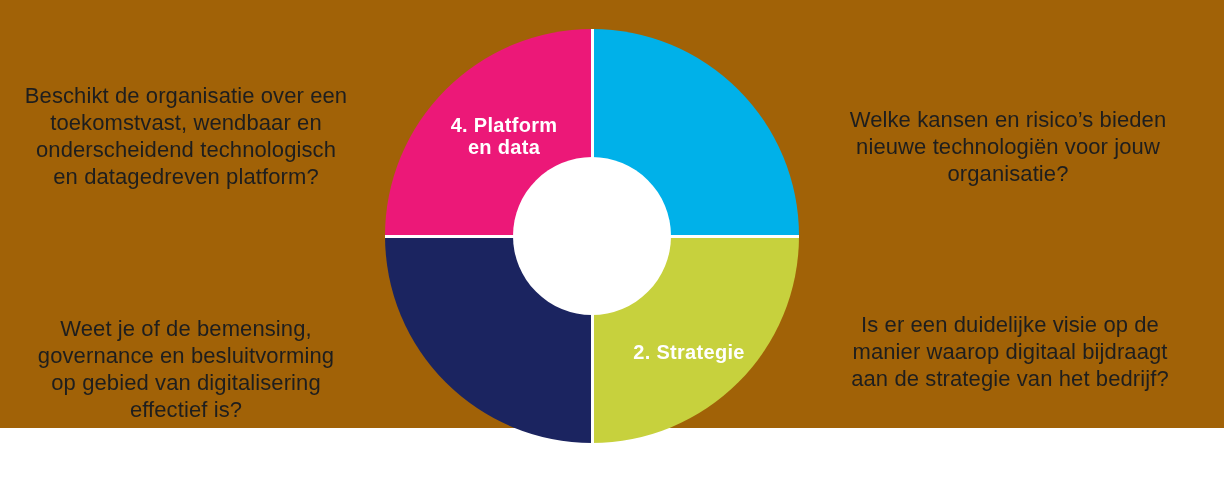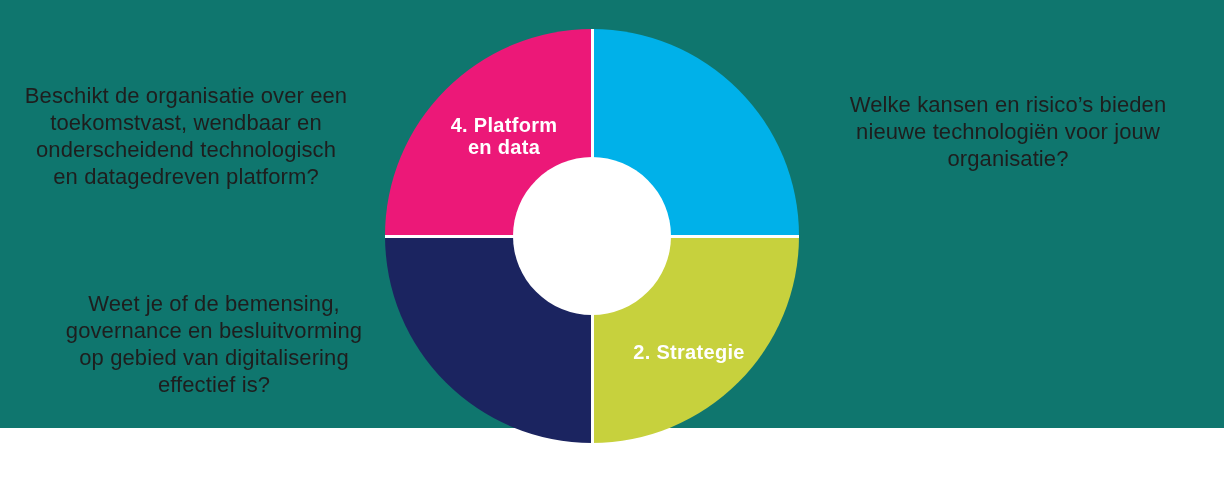--- a/index.html
+++ b/index.html
@@ -7,39 +7,39 @@
   body {
     font-family: "Liberation Sans", "DejaVu Sans", sans-serif;
     width: 1224px;
     height: 479px;
     overflow: hidden;
   }
   .stage {
     position: relative;
     width: 1224px;
     height: 428px;
-    background: #0f766e;
+    background: #a16207;
   }
 
   
   .question {
     position: absolute;
     transform: translateX(-50%);
     width: max-content;
     max-width: 395px;
     text-align: center;
     white-space: pre-line;
     font-size: 22px;
     line-height: 27px;
     color: #1e1e1e;
     letter-spacing: 0.1px;
   }
   .q-tl { left: 186px; top: 82px; }
-  .q-tr { left: 1008px; top: 91px; }
-  .q-bl { left: 186px; top: 290px; margin-left: 28px; }
+  .q-tr { left: 1008px; top: 106px; }
+  .q-bl { left: 186px; top: 315px; }
   .q-br { left: 1010px; top: 311px; }
 
   
   .donut {
     position: absolute;
     left: 385px;
     top: 29px;
     width: 414px;
     height: 414px;
   }
@@ -105,20 +105,23 @@
 
   <div class="question q-tr">Welke kansen en risico’s bieden
 nieuwe technologiën voor jouw
 organisatie?</div>
 
   <div class="question q-bl">Weet je of de bemensing,
 governance en besluitvorming
 op gebied van digitalisering
 effectief is?</div>
 
+  <div class="question q-br">Is er een duidelijke visie op de
+manier waarop digitaal bijdraagt
+aan de strategie van het bedrijf?</div>
 
   <div class="donut">
     <div class="donut-ring" style="background: conic-gradient(rgb(0, 177, 233) 0deg, rgb(0, 177, 233) 90deg, rgb(199, 209, 61) 90deg, rgb(199, 209, 61) 180deg, rgb(27, 36, 96) 180deg, rgb(27, 36, 96) 270deg, rgb(236, 24, 120) 270deg, rgb(236, 24, 120) 360deg);"></div>
     <div class="gap-vertical"></div>
     <div class="gap-horizontal"></div>
     <div class="donut-hole"></div>
 
 
     <div class="seg-label seg-label-2">2. Strategie</div>
 

